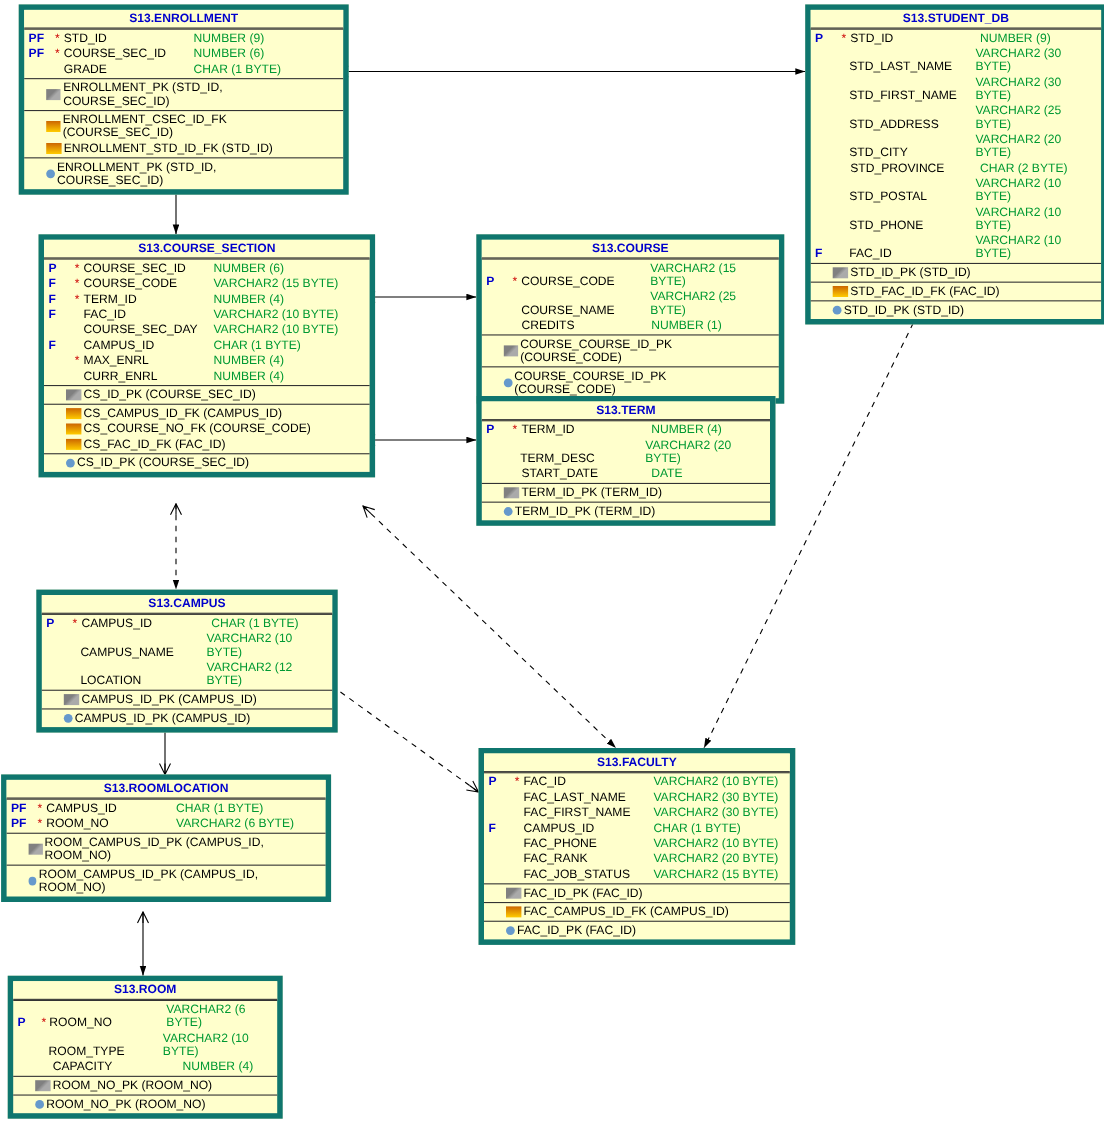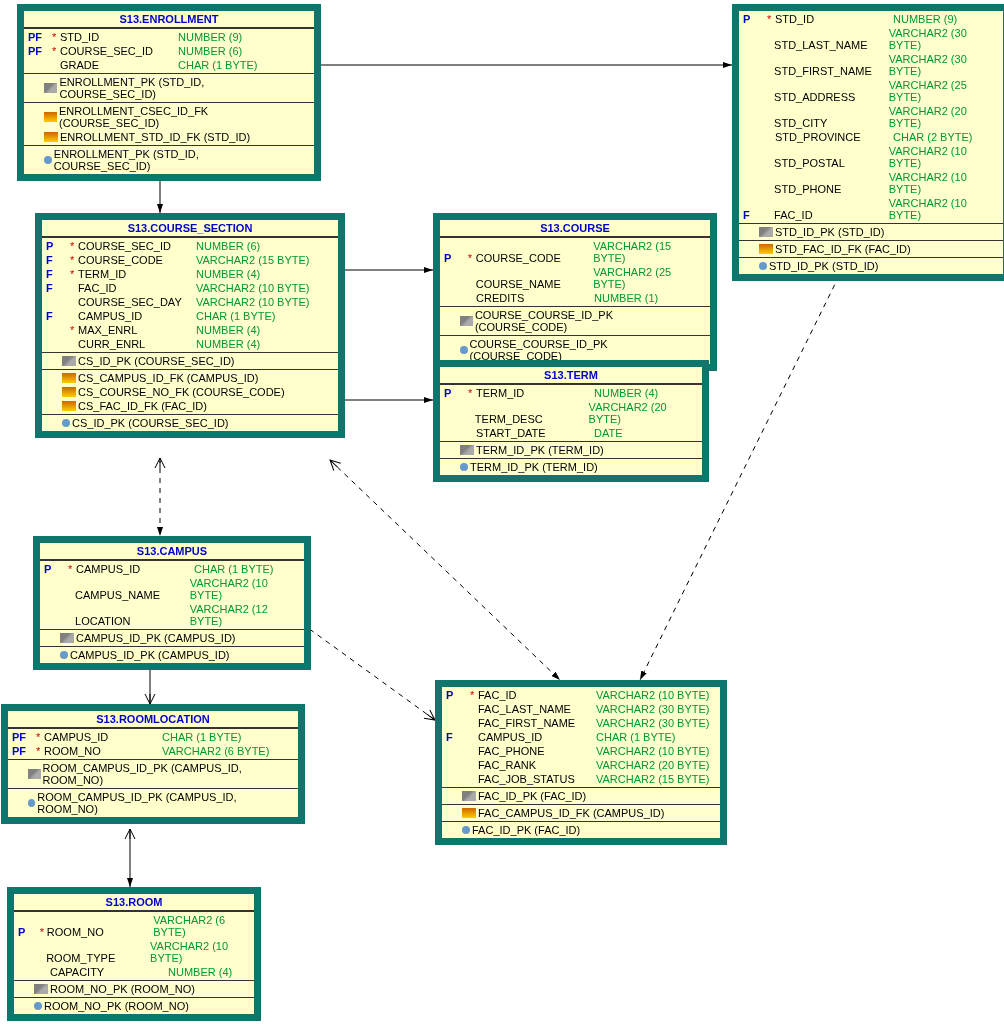--- a/index.html
+++ b/index.html
@@ -1,16 +1,16 @@
 <!DOCTYPE html>
 <html><head>
 <meta charset="utf-8">
 <style>
 body{margin:0;font-family:Arial,Helvetica,sans-serif;font-size:11px;background:#fff;width:1004px;height:1024px;position:relative;overflow:hidden}
-.tbl{position:absolute;border:7px solid #0f766e;background:#ffffcc}
+.tbl{position:absolute;border:5px solid #0f766e;background:#ffffcc}
 .tbl-title{background:#ffffcc;border-bottom:1px solid #333;text-align:center;font-weight:bold;color:#0000cc;padding:2px 4px;font-size:11px}
 .sec{border-top:1px solid #333;padding:1px 0}
 .sec:first-of-type{border-top:none}
 .row{display:flex;align-items:flex-end;padding:1px 4px}
 .keycol{width:24px;color:#0000cc;font-weight:bold}
 .star{color:#cc0000;width:8px;display:inline-block}
 .colname{color:#000;width:118px}
 .coltype{color:#009933}
 .idx{display:flex;align-items:center;padding:1px 20px;color:#000}
 .ico{display:inline-block;width:14px;height:10px;margin-right:2px}
@@ -86,20 +86,21 @@
         </div>
       </div>
       <div class="sec">
         <div class="idx">
           <span class="ico ico-uq"></span>
           <span>ENROLLMENT_PK (STD_ID, COURSE_SEC_ID)</span>
         </div>
       </div>
     </div>
     <div class="tbl" style="left:732px;top:4px;width:264px">
+      <div class="tbl-title">S13.STUDENT_DB</div>
       <div class="sec">
         <div class="row">
           <span class="keycol">P</span>
           <span class="star">*</span>
           <span class="colname">STD_ID</span>
           <span class="coltype">NUMBER (9)</span>
         </div>
         <div class="row">
           <span class="keycol"></span>
           <span class="star"></span>
@@ -410,20 +411,21 @@
         </div>
       </div>
       <div class="sec">
         <div class="idx">
           <span class="ico ico-uq"></span>
           <span>ROOM_NO_PK (ROOM_NO)</span>
         </div>
       </div>
     </div>
     <div class="tbl" style="left:435px;top:680px;width:278px">
+      <div class="tbl-title">S13.FACULTY</div>
       <div class="sec">
         <div class="row">
           <span class="keycol">P</span>
           <span class="star">*</span>
           <span class="colname">FAC_ID</span>
           <span class="coltype">VARCHAR2 (10 BYTE)</span>
         </div>
         <div class="row">
           <span class="keycol"></span>
           <span class="star"></span>

